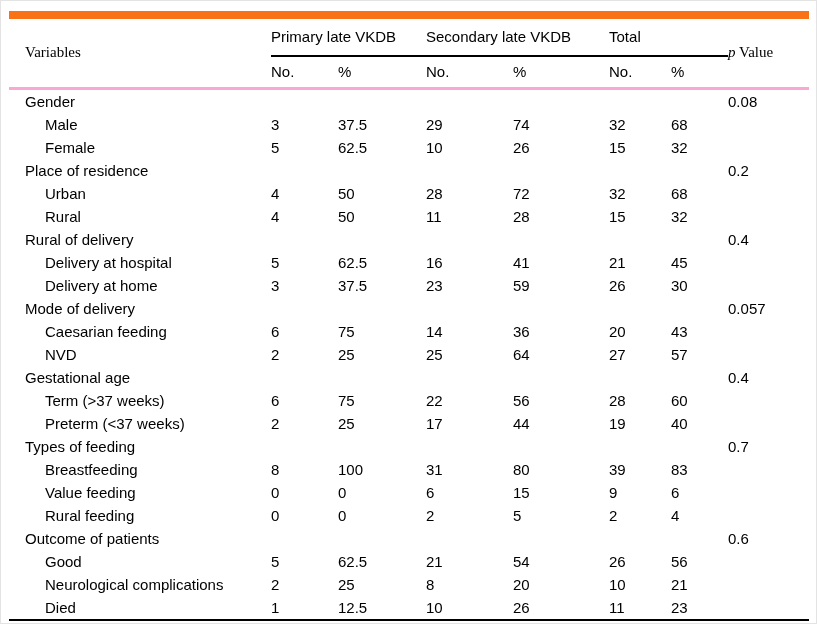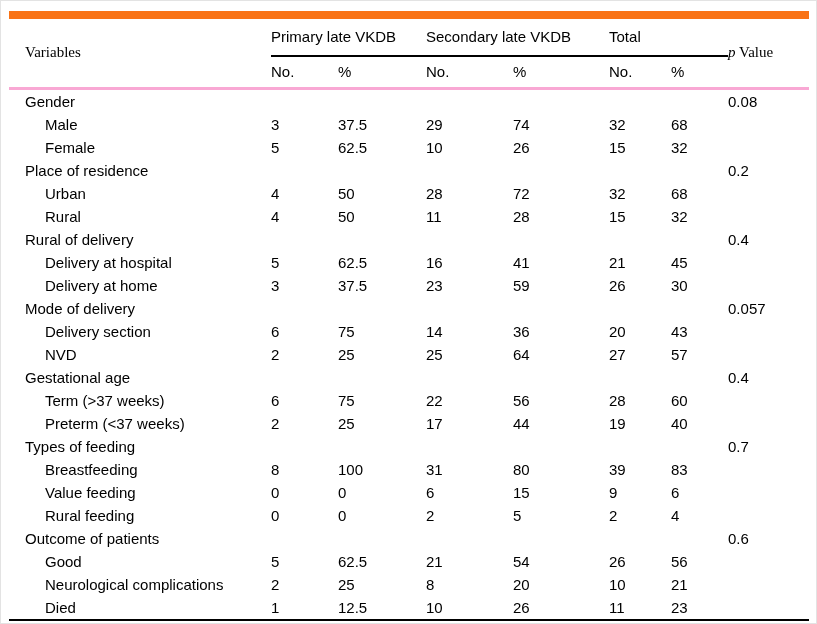--- a/index.html
+++ b/index.html
@@ -170,21 +170,21 @@
           <td class="label">Mode of delivery</td>
           <td></td>
           <td></td>
           <td></td>
           <td></td>
           <td></td>
           <td></td>
           <td>0.057</td>
         </tr>
         <tr>
-          <td class="label indent">Delivery section</td>
+          <td class="label indent">Caesarian feeding</td>
           <td>6</td>
           <td>75</td>
           <td>14</td>
           <td>36</td>
           <td>20</td>
           <td>43</td>
           <td></td>
         </tr>
         <tr>
           <td class="label indent">NVD</td>

